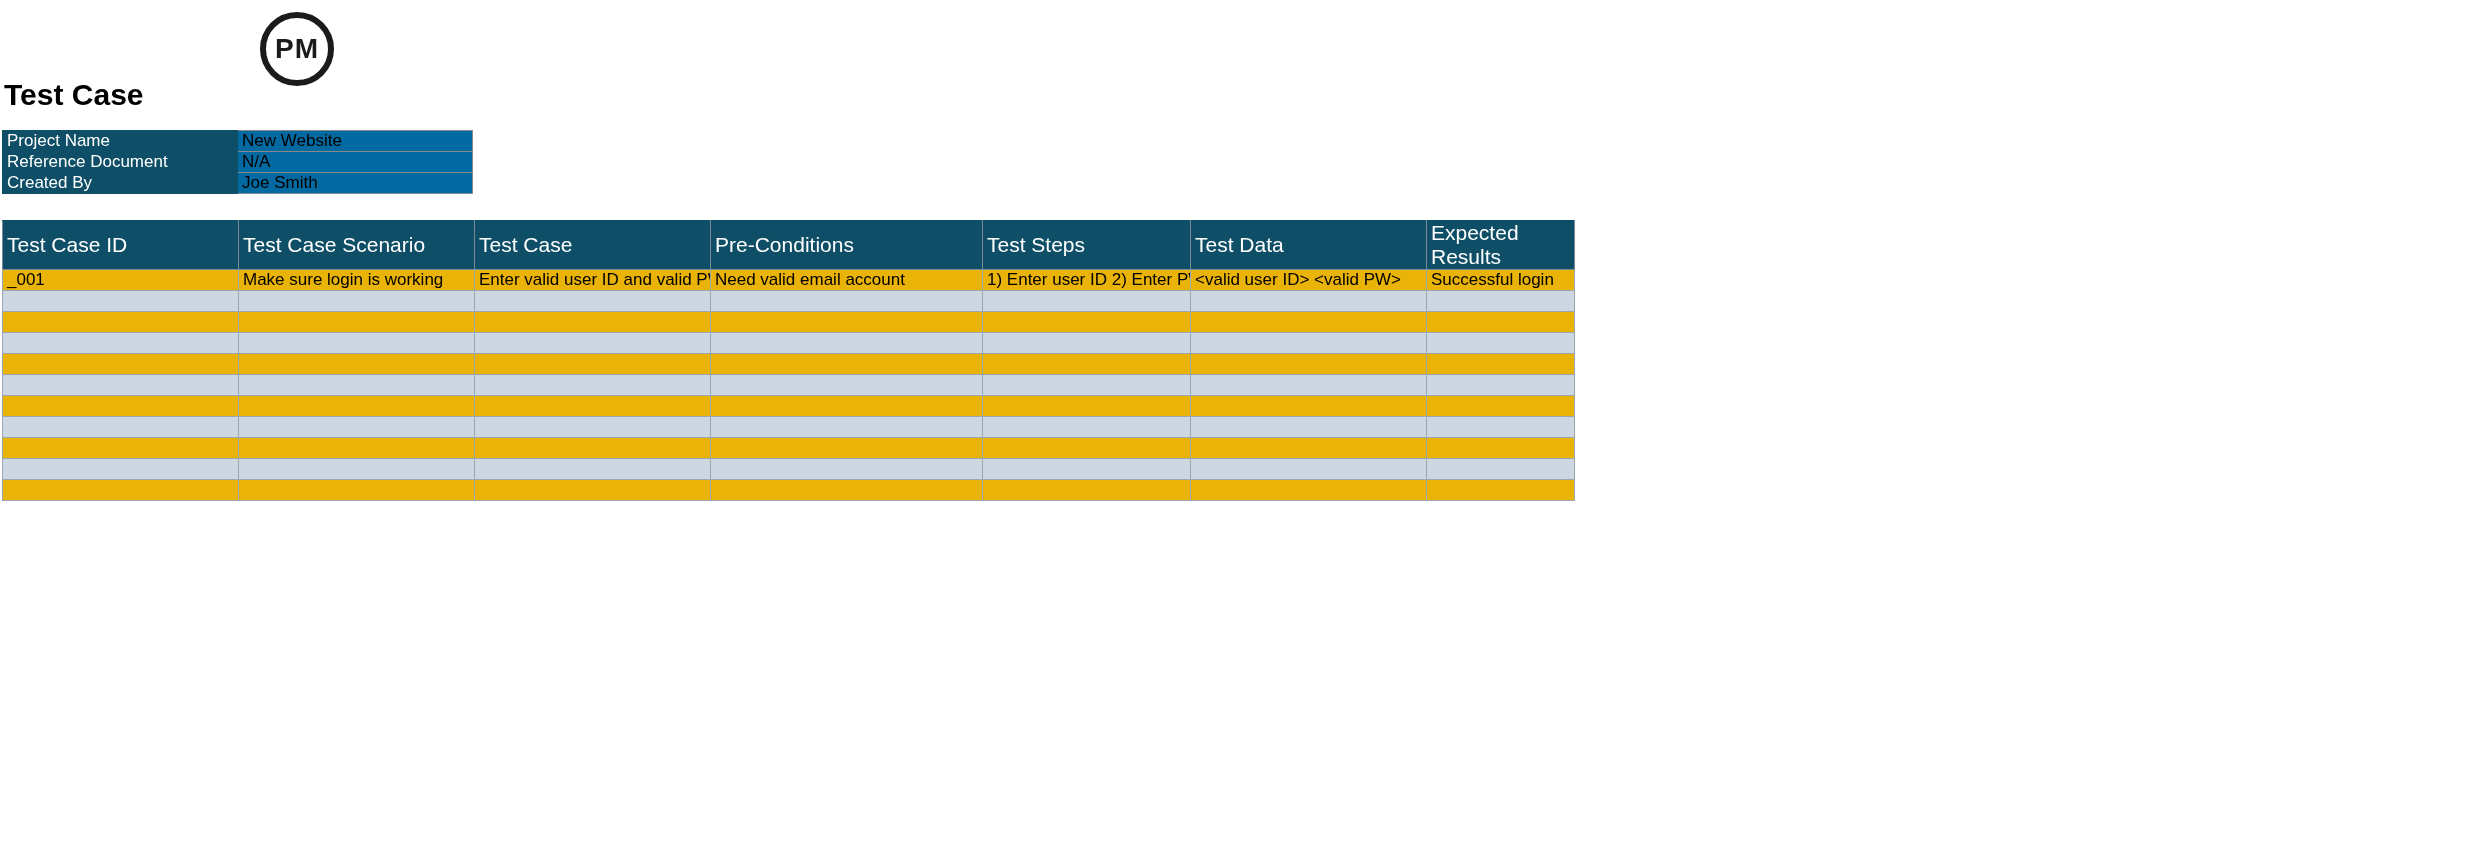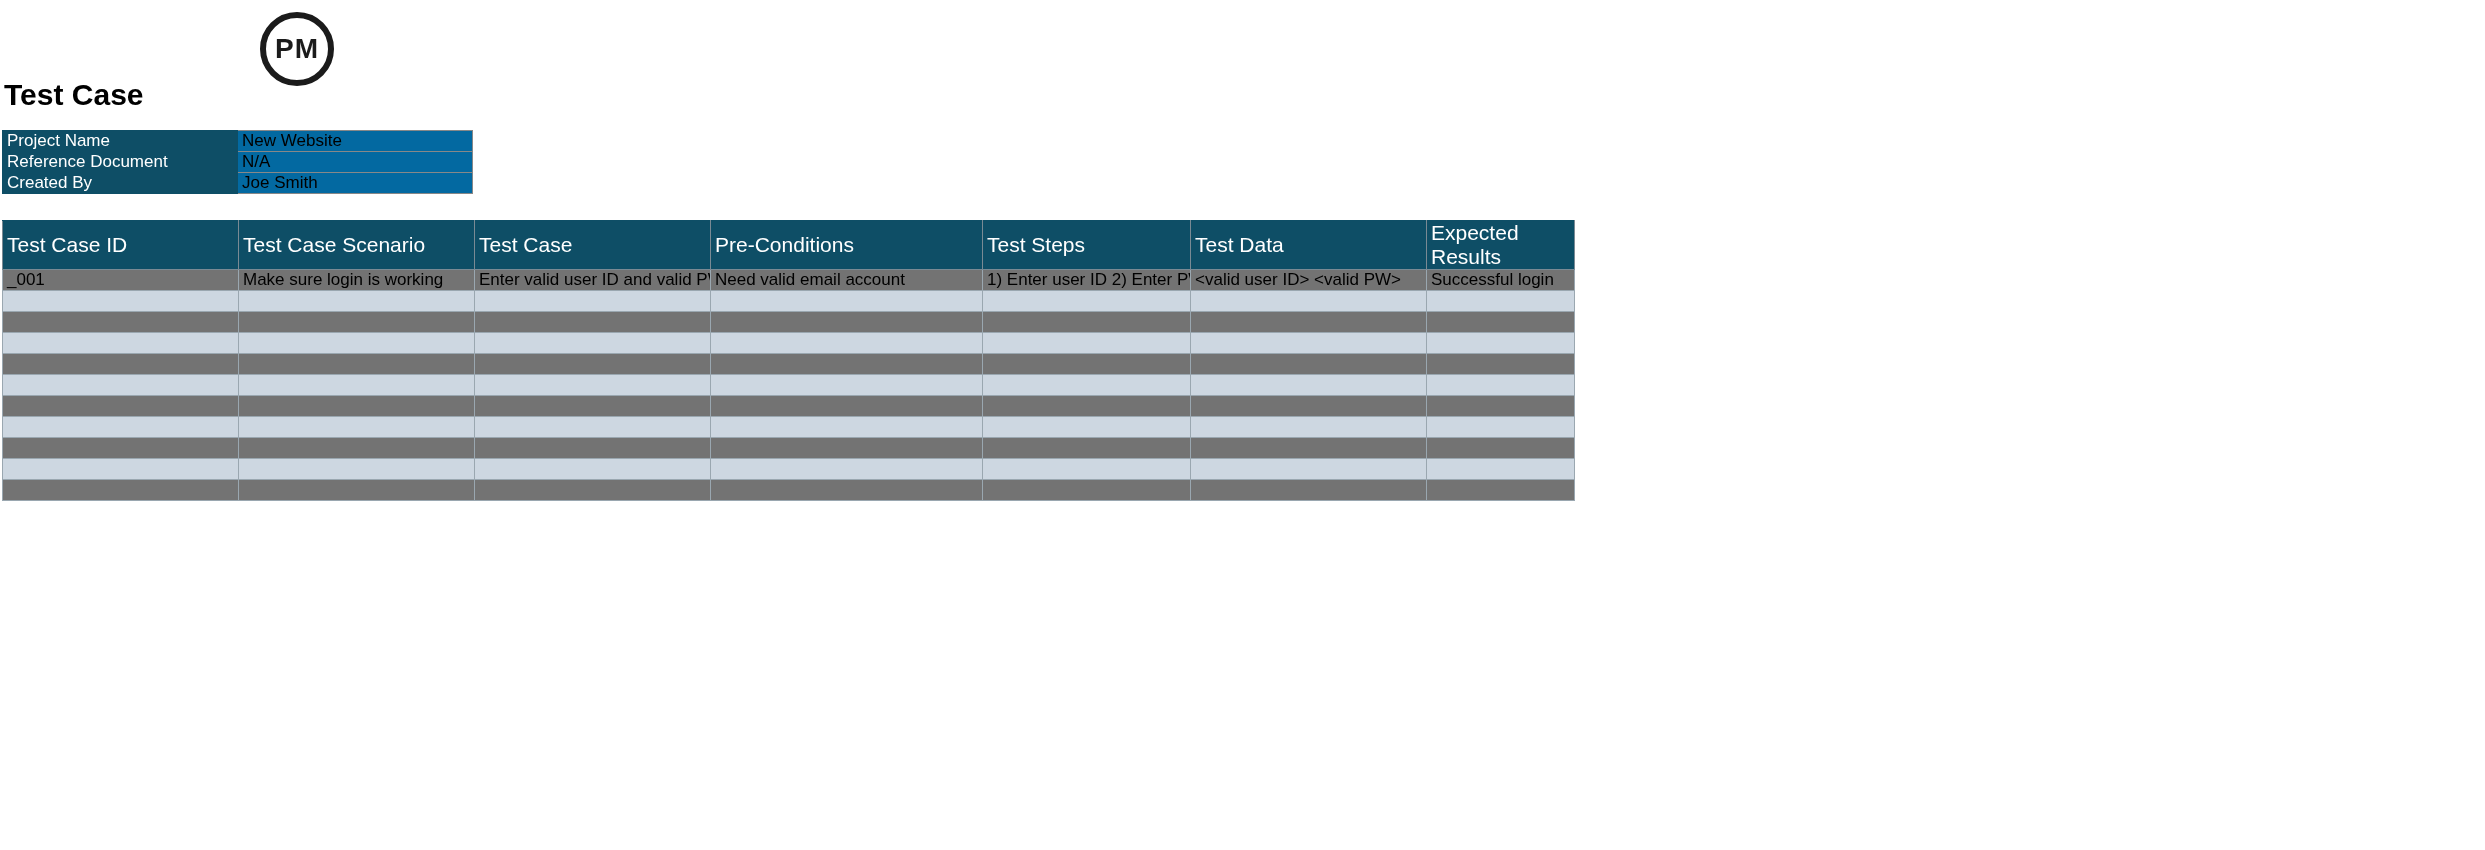--- a/index.html
+++ b/index.html
@@ -93,21 +93,21 @@
   .tc-table td {
     height: 21px;
     font-size: 17px;
     padding: 0 4px;
     border: 1px solid #9aa7b0;
     text-align: left;
     white-space: nowrap;
     overflow: hidden;
   }
   .tc-table tr.stripe td { background: #cdd7e1; }
-  .tc-table tr.plain td  { background: #737373; }
+  .tc-table tr.plain td  { background: #eab308; }
   .col-id   { width: 236px; }
   .col-scn  { width: 236px; }
   .col-case { width: 236px; }
   .col-pre  { width: 272px; }
   .col-steps{ width: 208px; }
   .col-data { width: 236px; }
   .col-exp  { width: 148px; }
 </style>
 </head>
 <body>

